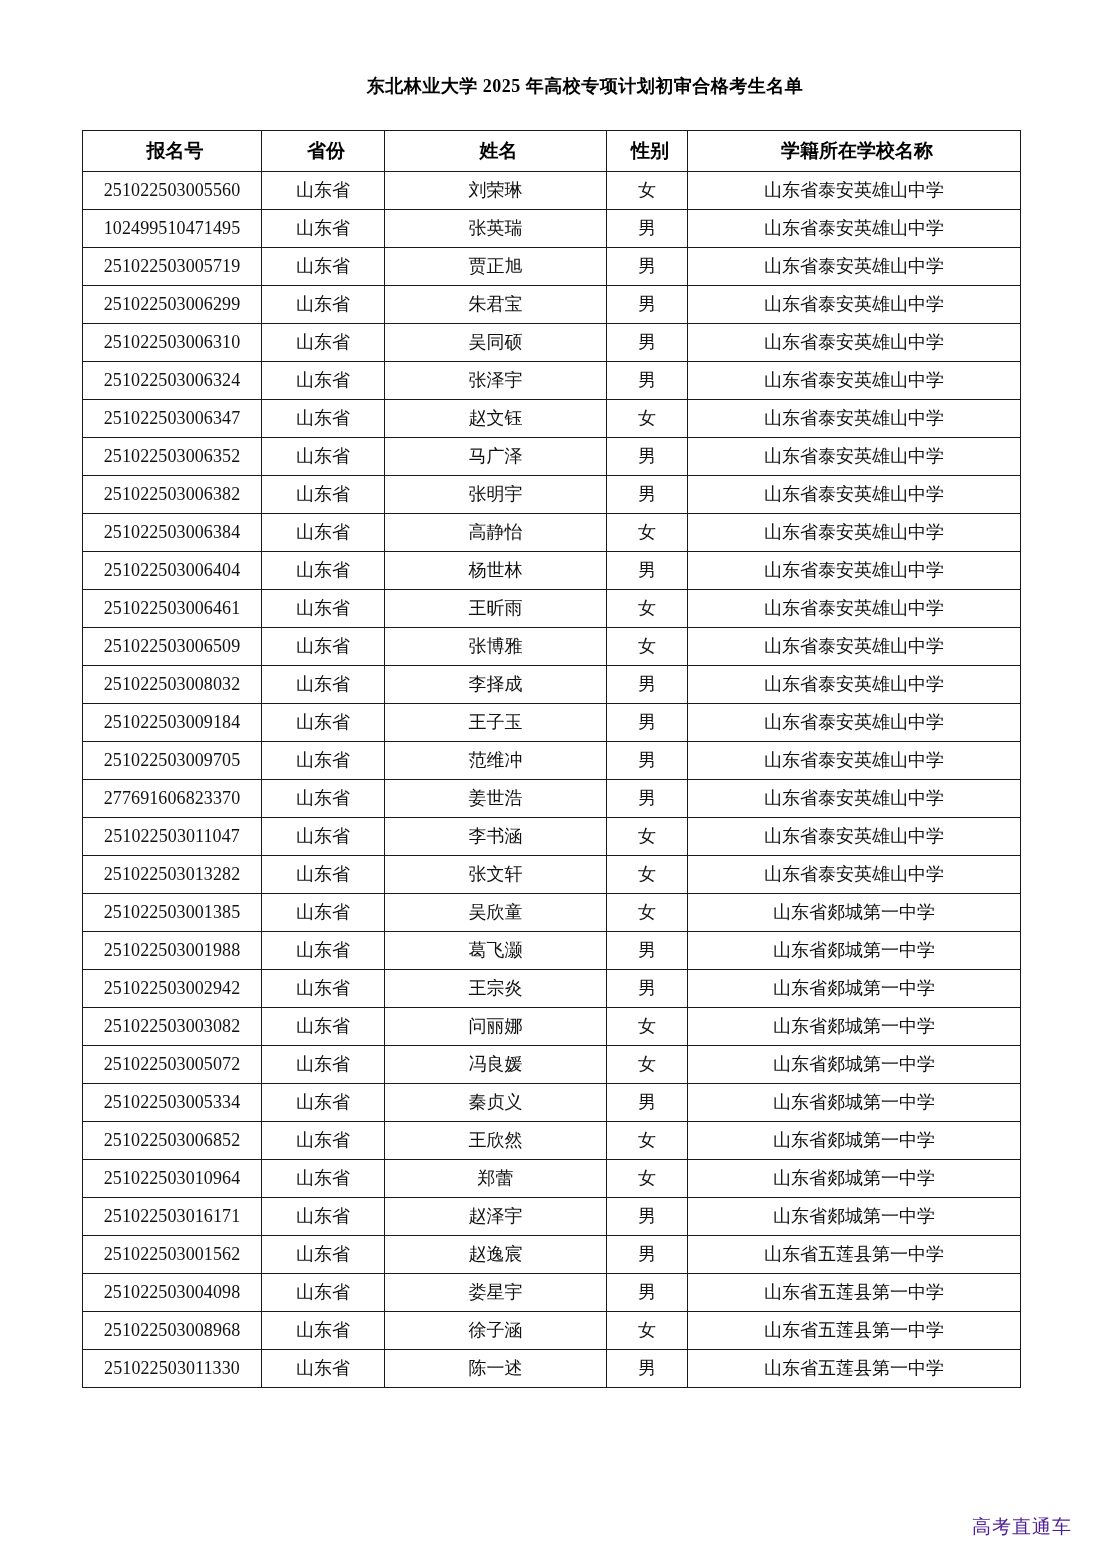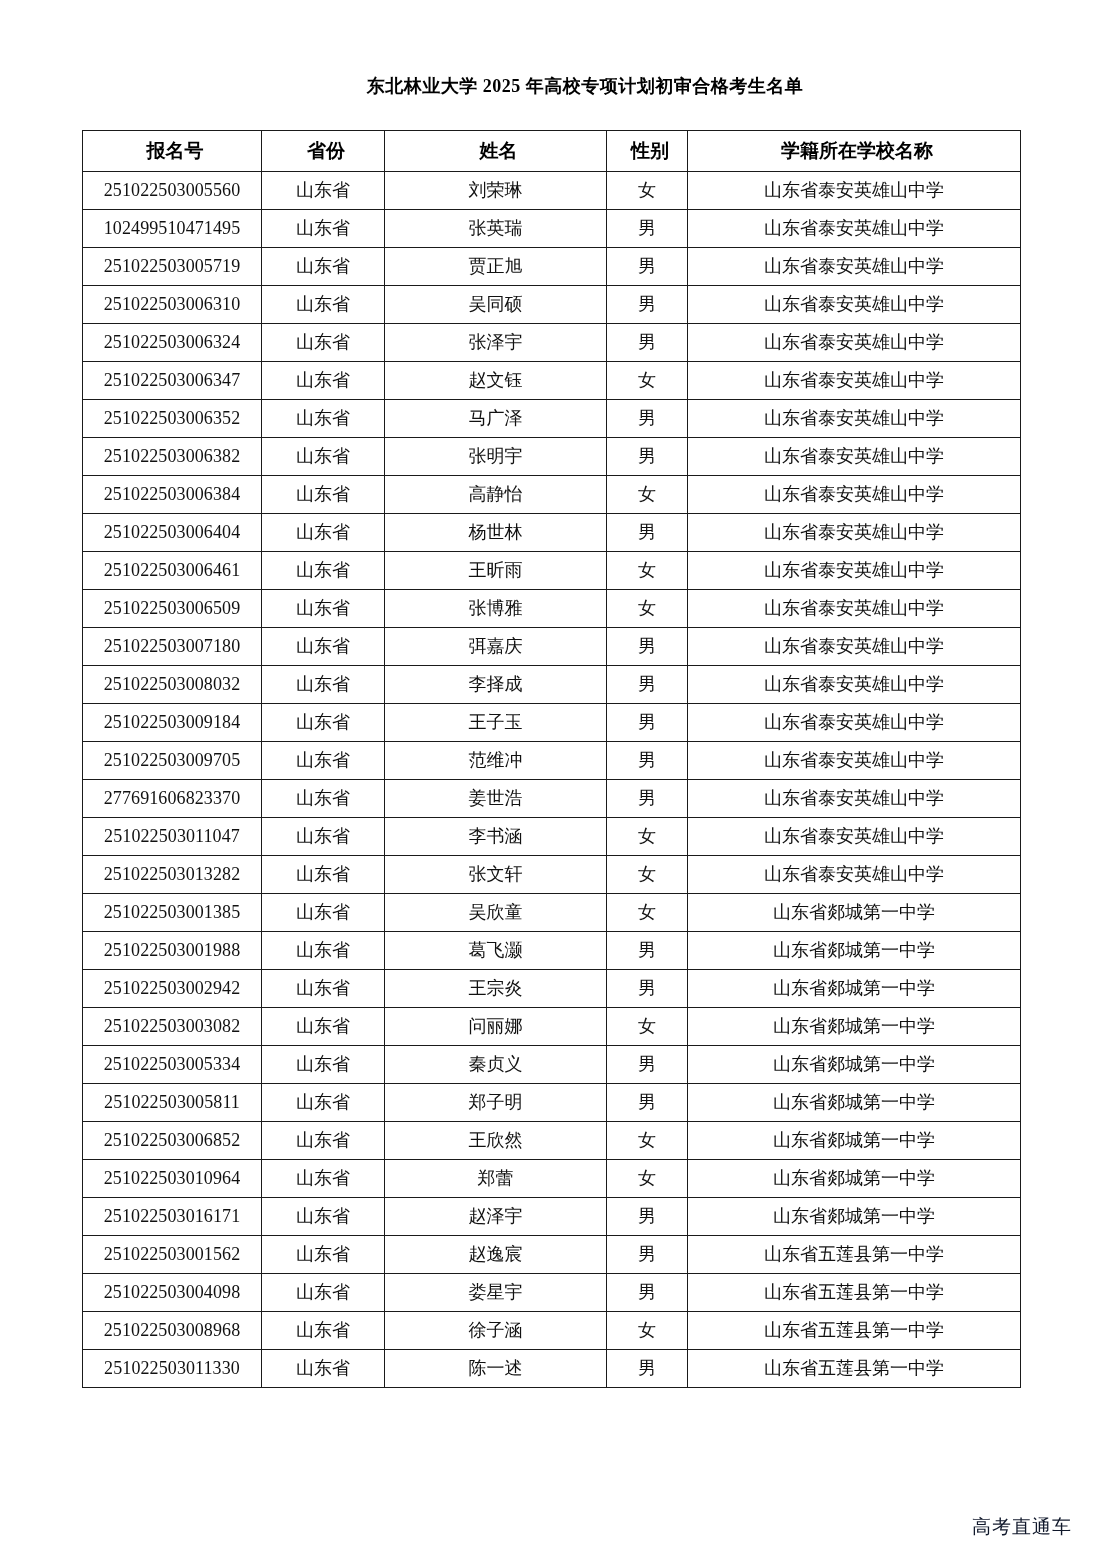--- a/index.html
+++ b/index.html
@@ -125,20 +125,27 @@
             <td>山东省泰安英雄山中学</td>
           </tr>
           <tr>
             <td class="cell-id">251022503005719</td>
             <td>山东省</td>
             <td>贾正旭</td>
             <td>男</td>
             <td>山东省泰安英雄山中学</td>
           </tr>
           <tr>
+            <td class="cell-id">251022503006299</td>
+            <td>山东省</td>
+            <td>朱君宝</td>
+            <td>男</td>
+            <td>山东省泰安英雄山中学</td>
+          </tr>
+          <tr>
             <td class="cell-id">251022503006310</td>
             <td>山东省</td>
             <td>吴同硕</td>
             <td>男</td>
             <td>山东省泰安英雄山中学</td>
           </tr>
           <tr>
             <td class="cell-id">251022503006324</td>
             <td>山东省</td>
             <td>张泽宇</td>
@@ -188,27 +195,20 @@
             <td>山东省泰安英雄山中学</td>
           </tr>
           <tr>
             <td class="cell-id">251022503006509</td>
             <td>山东省</td>
             <td>张博雅</td>
             <td>女</td>
             <td>山东省泰安英雄山中学</td>
           </tr>
           <tr>
-            <td class="cell-id">251022503007180</td>
-            <td>山东省</td>
-            <td>弭嘉庆</td>
-            <td>男</td>
-            <td>山东省泰安英雄山中学</td>
-          </tr>
-          <tr>
             <td class="cell-id">251022503008032</td>
             <td>山东省</td>
             <td>李择成</td>
             <td>男</td>
             <td>山东省泰安英雄山中学</td>
           </tr>
           <tr>
             <td class="cell-id">251022503009184</td>
             <td>山东省</td>
             <td>王子玉</td>
@@ -265,30 +265,30 @@
             <td>山东省郯城第一中学</td>
           </tr>
           <tr>
             <td class="cell-id">251022503003082</td>
             <td>山东省</td>
             <td>问丽娜</td>
             <td>女</td>
             <td>山东省郯城第一中学</td>
           </tr>
           <tr>
+            <td class="cell-id">251022503005072</td>
+            <td>山东省</td>
+            <td>冯良媛</td>
+            <td>女</td>
+            <td>山东省郯城第一中学</td>
+          </tr>
+          <tr>
             <td class="cell-id">251022503005334</td>
             <td>山东省</td>
             <td>秦贞义</td>
-            <td>男</td>
-            <td>山东省郯城第一中学</td>
-          </tr>
-          <tr>
-            <td class="cell-id">251022503005811</td>
-            <td>山东省</td>
-            <td>郑子明</td>
             <td>男</td>
             <td>山东省郯城第一中学</td>
           </tr>
           <tr>
             <td class="cell-id">251022503006852</td>
             <td>山东省</td>
             <td>王欣然</td>
             <td>女</td>
             <td>山东省郯城第一中学</td>
           </tr>
@@ -331,15 +331,15 @@
             <td class="cell-id">251022503011330</td>
             <td>山东省</td>
             <td>陈一述</td>
             <td>男</td>
             <td>山东省五莲县第一中学</td>
           </tr>
         </tbody>
     </table>
   </div>
 
-  <div class="watermark" style="color: #0f172a;">高考直通车</div>
+  <div class="watermark" style="color: #4c1d95;">高考直通车</div>
 
 </div>
 
 </body></html>

